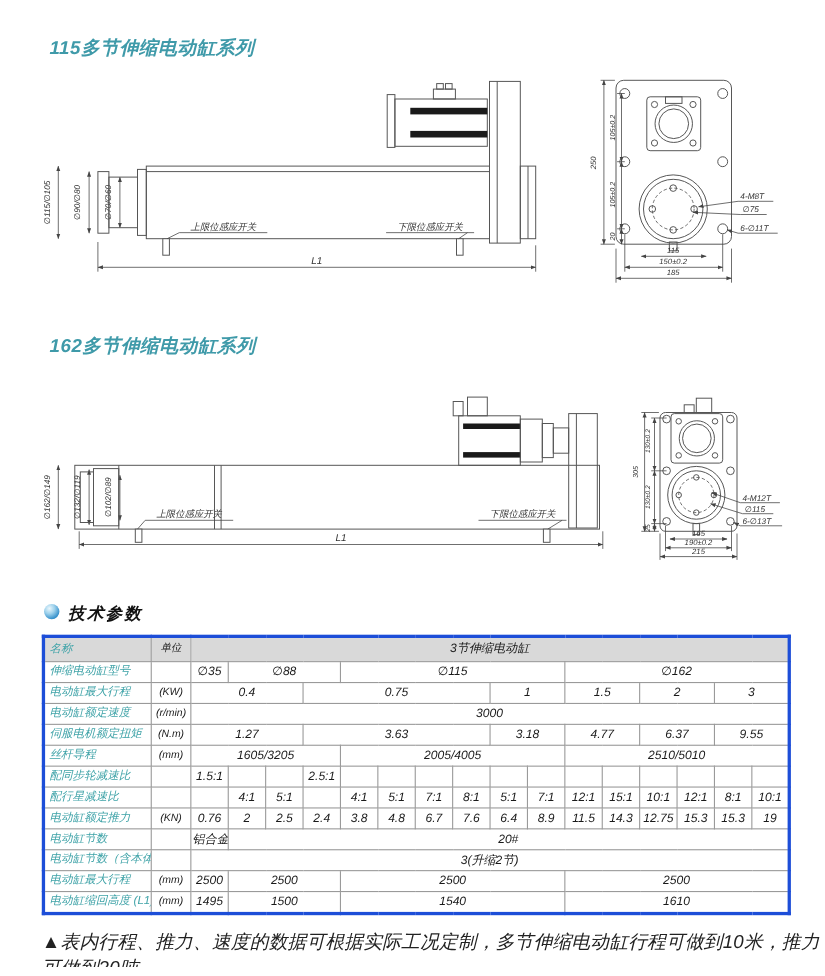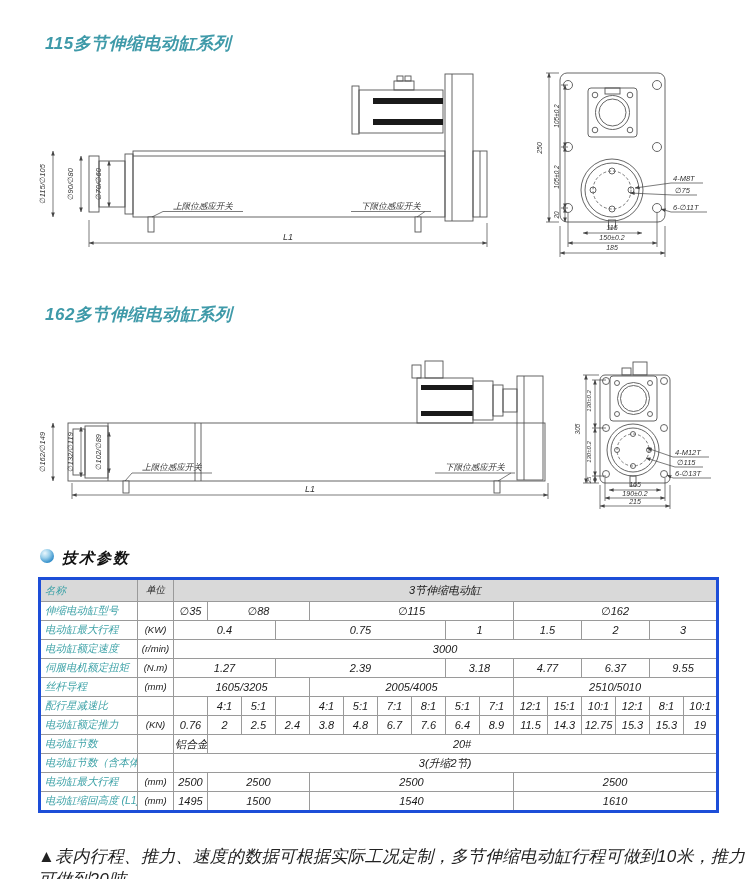--- a/index.html
+++ b/index.html
@@ -332,32 +332,52 @@
         </tr>
         <tr>
           <td class="lbl">电动缸额定速度</td>
           <td class="unit">(r/min)</td>
           <td colspan="16" class="val">3000</td>
         </tr>
         <tr>
           <td class="lbl">伺服电机额定扭矩</td>
           <td class="unit">(N.m)</td>
           <td colspan="3" class="val">1.27</td>
-          <td colspan="5" class="val">2.39</td>
+          <td colspan="5" class="val">3.63</td>
           <td colspan="2" class="val">3.18</td>
           <td colspan="2" class="val">4.77</td>
           <td colspan="2" class="val">6.37</td>
           <td colspan="2" class="val">9.55</td>
         </tr>
         <tr>
           <td class="lbl">丝杆导程</td>
           <td class="unit">(mm)</td>
           <td colspan="4" class="val">1605/3205</td>
           <td colspan="6" class="val">2005/4005</td>
           <td colspan="6" class="val">2510/5010</td>
+        </tr>
+        <tr>
+          <td class="lbl">配同步轮减速比</td>
+          <td class="unit"></td>
+          <td colspan="1" class="val">1.5:1</td>
+          <td colspan="1" class="val"></td>
+          <td colspan="1" class="val"></td>
+          <td colspan="1" class="val">2.5:1</td>
+          <td colspan="1" class="val"></td>
+          <td colspan="1" class="val"></td>
+          <td colspan="1" class="val"></td>
+          <td colspan="1" class="val"></td>
+          <td colspan="1" class="val"></td>
+          <td colspan="1" class="val"></td>
+          <td colspan="1" class="val"></td>
+          <td colspan="1" class="val"></td>
+          <td colspan="1" class="val"></td>
+          <td colspan="1" class="val"></td>
+          <td colspan="1" class="val"></td>
+          <td colspan="1" class="val"></td>
         </tr>
         <tr>
           <td class="lbl">配行星减速比</td>
           <td class="unit"></td>
           <td colspan="1" class="val"></td>
           <td colspan="1" class="val">4:1</td>
           <td colspan="1" class="val">5:1</td>
           <td colspan="1" class="val"></td>
           <td colspan="1" class="val">4:1</td>
           <td colspan="1" class="val">5:1</td>

